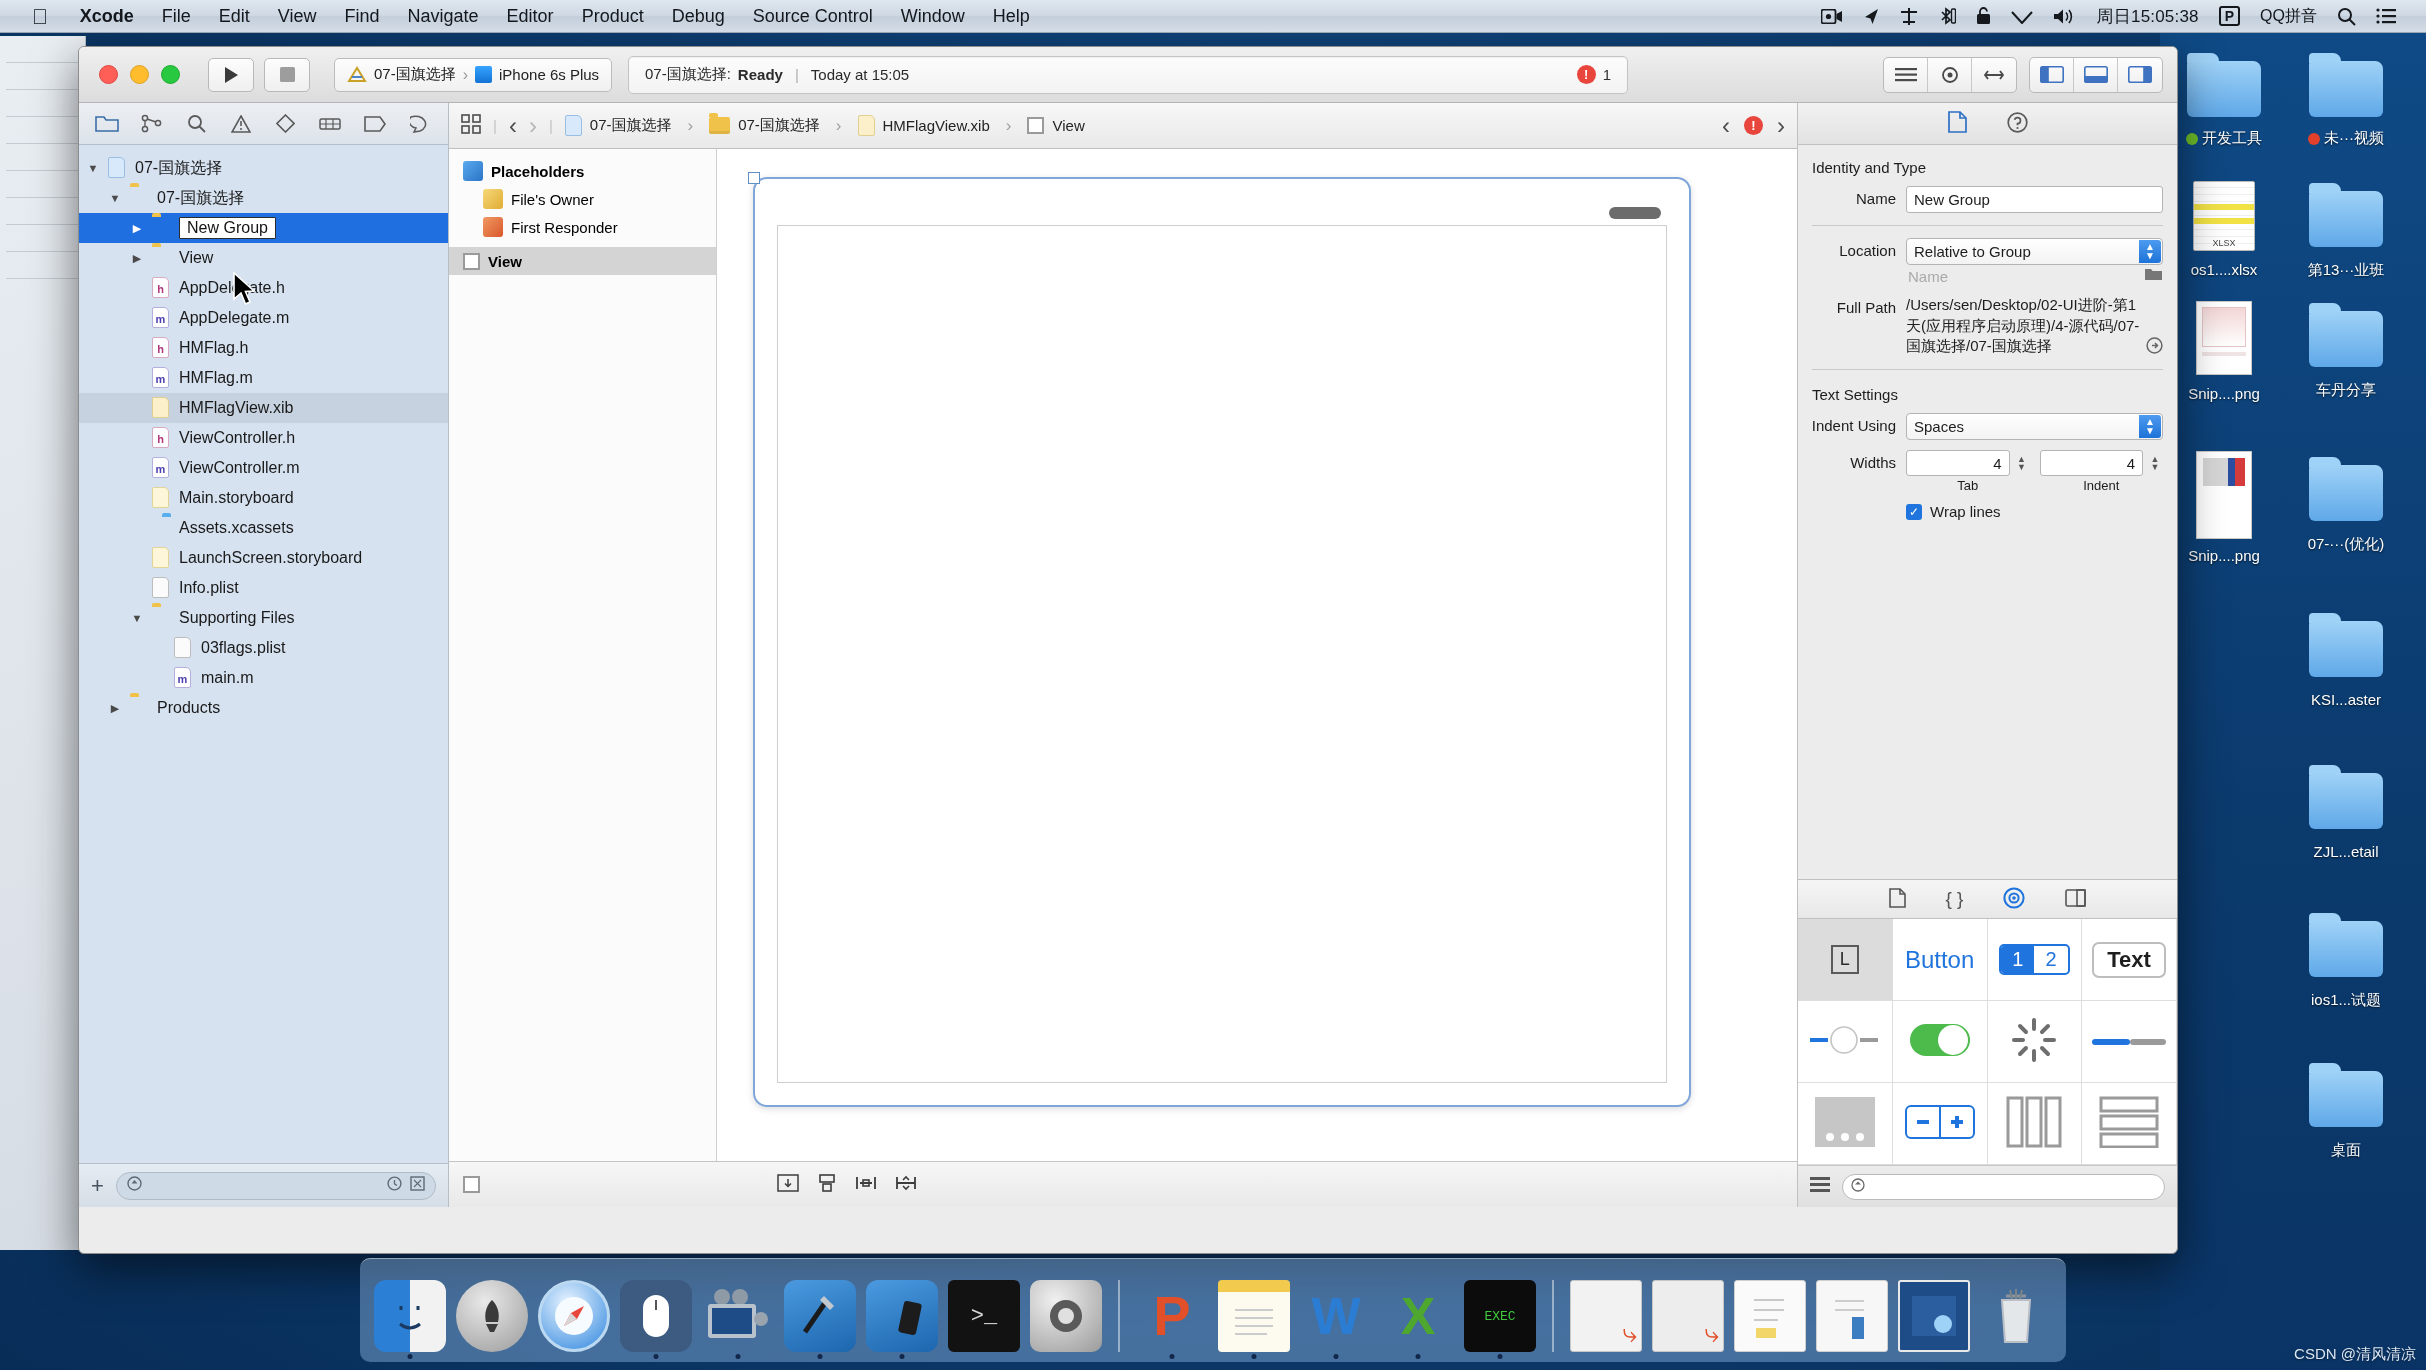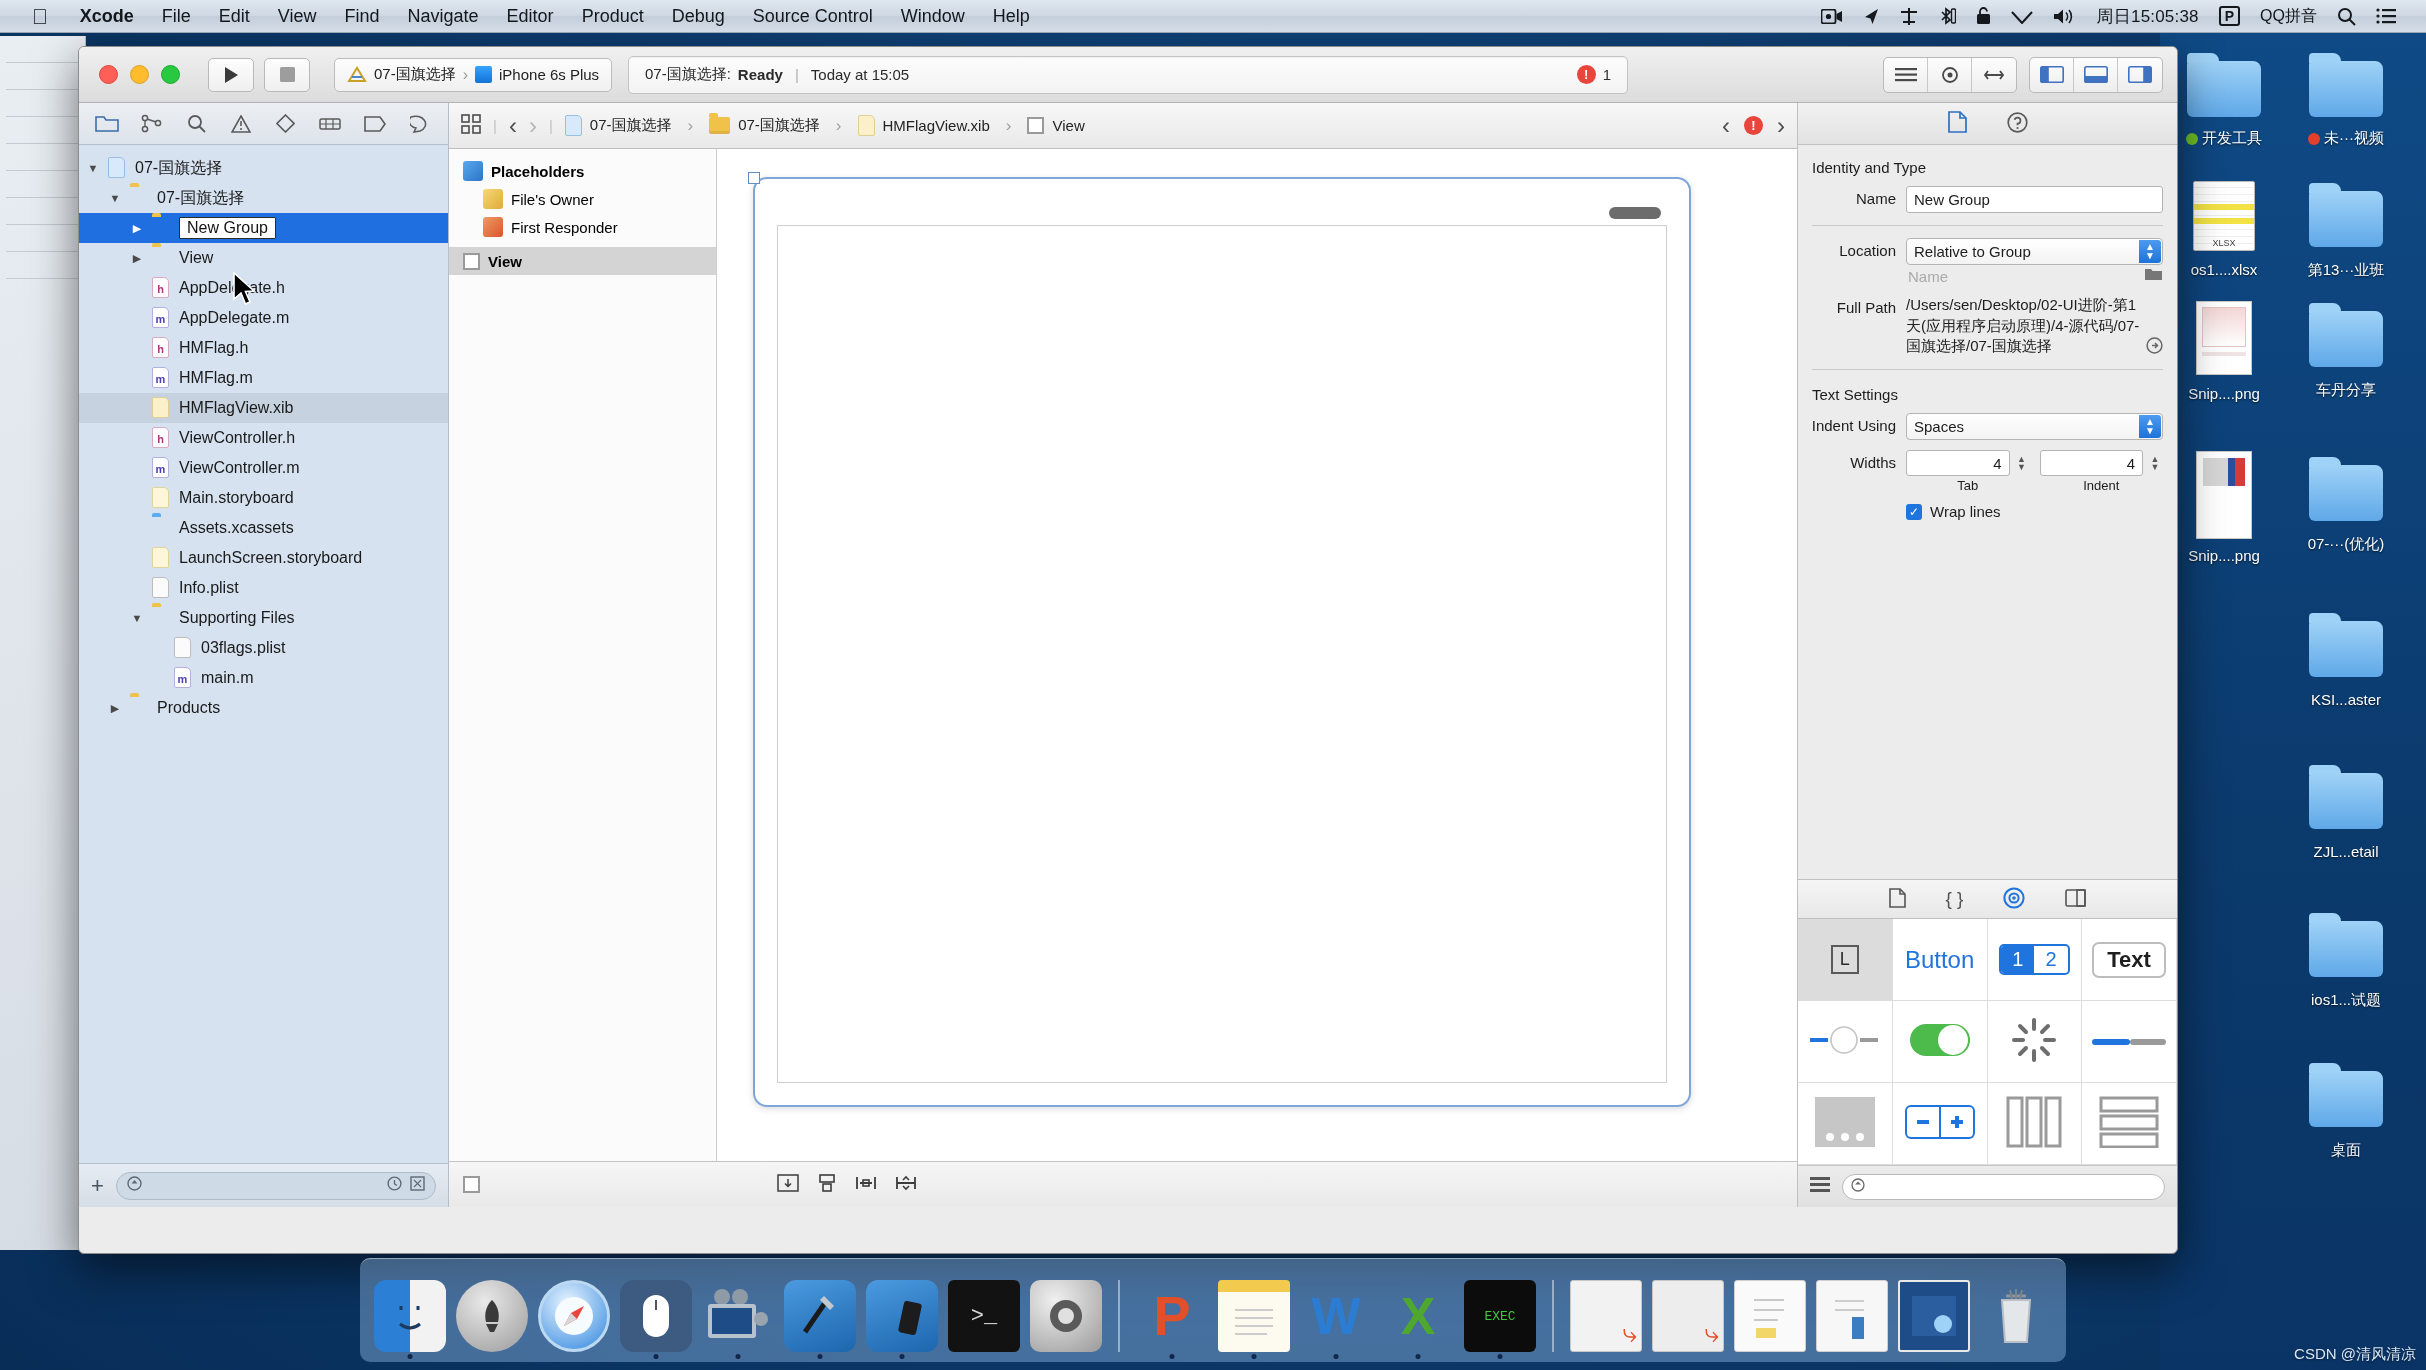--- a/index.html
+++ b/index.html
@@ -780,21 +780,21 @@
               </span>
               <span>ViewController.m</span>
             </div>
             <div class="row" style="padding-left: 50px;">
               <span class="tw"></span>
               <span class="ico">
                 <span class="fileico sb"></span>
               </span>
               <span>Main.storyboard</span>
             </div>
-            <div class="row" style="padding-left: 50px;">
+            <div class="row" style="padding-left: 50px; text-align: center;">
               <span class="tw"></span>
               <span class="ico"><span class="folder blue"></span></span>
               <span>Assets.xcassets</span>
             </div>
             <div class="row" style="padding-left: 50px;">
               <span class="tw"></span>
               <span class="ico">
                 <span class="fileico sb"></span>
               </span>
               <span>LaunchScreen.storyboard</span>

